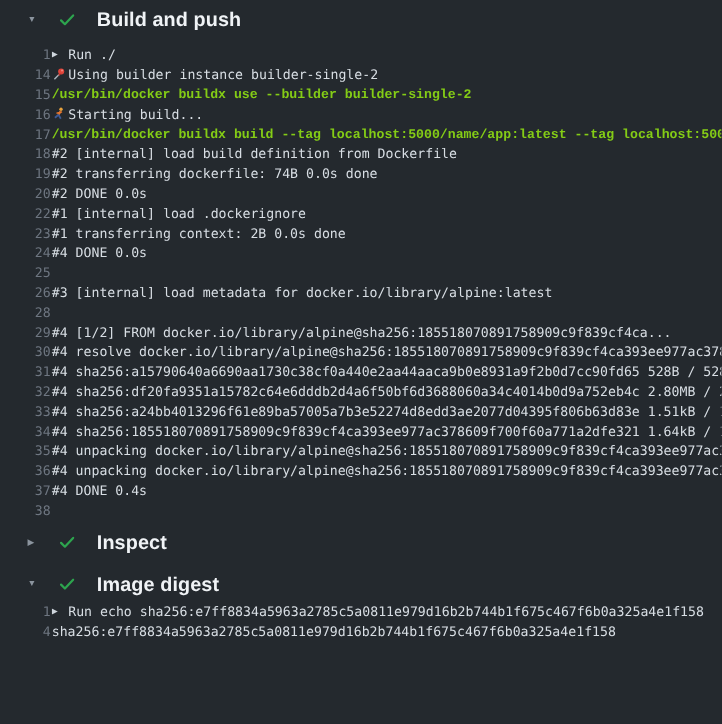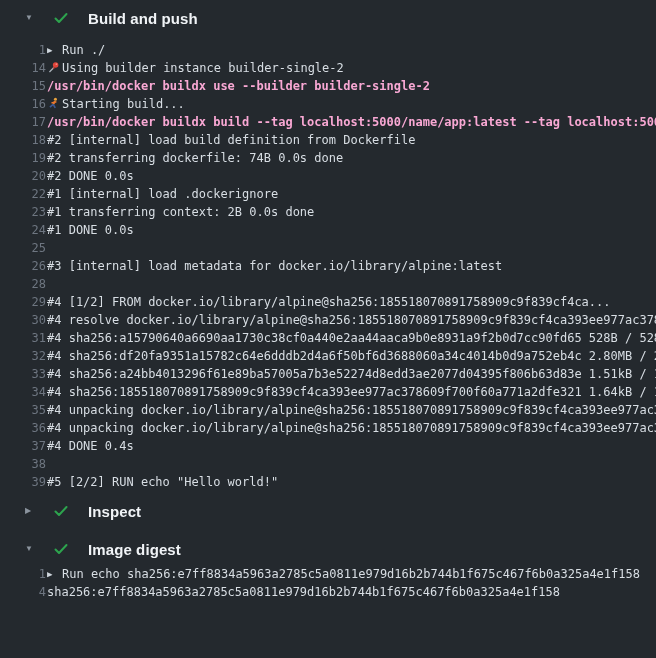--- a/index.html
+++ b/index.html
@@ -13,40 +13,40 @@
     display:flex;align-items:center;
     height:20px;padding:0 0 0 25px;cursor:pointer;
   }
   .sec-header.first{margin-top:0;}
   .chev{
     width:9px;flex:0 0 9px;font-size:8px;line-height:20px;
     color:#8b949e;text-align:left;
   }
   .check{flex:0 0 16px;width:16px;height:16px;margin-left:19px;}
   .sec-label{
-    margin-left:19px;color:#f0f3f6;font-weight:bold;font-size:15px;
+    margin-left:19px;color:#f0f3f6;font-weight:bold;font-size:18px;
     letter-spacing:.1px;
   }
   .log-block{margin-top:13px;margin-bottom:10px;}
   .log-block.digest{margin-top:6px;margin-bottom:0;}
   .sec-gap{height:18px;}
   .row{
     display:flex;height:18px;line-height:18px;
     font-family:"DejaVu Sans Mono","Liberation Mono",monospace;
     font-size:12px;white-space:pre;
   }
   .ln{
     flex:0 0 46px;width:46px;text-align:right;color:#6e7681;
     user-select:none;cursor:pointer;
   }
   .lt{
     margin-left:1px;color:#d8dee4;overflow:hidden;flex:1 1 auto;
     white-space:pre;
   }
-  .lt.command{color:#f9a8d4;font-weight:bold;}
+  .lt.command{color:#84cc16;font-weight:bold;font-family:Liberation Mono, monospace;}
   .icon-cell{
     display:inline-block;width:15px;vertical-align:top;
   }
   .play-glyph{
     display:inline-block;width:15px;font-size:9px;color:#cfd6dd;
     vertical-align:top;cursor:pointer;
   }
   .icon-cell svg{vertical-align:-2px;}
 </style>
 </head>
@@ -75,35 +75,34 @@
               <path d="M10 5.2 L7.6 9" stroke="#e8772e" stroke-width="2.4" fill="none"></path>
               <path d="M5.4 7.2 L11.6 5.8" stroke="#e8772e" stroke-width="1.7" fill="none"></path>
               <path d="M7.6 9 L3.6 12.4 M7.6 9 L10.2 13.4" stroke="#3d5a96" stroke-width="2" fill="none"></path>
             </svg></span>Starting build...</span></div>
       <div class="row"><span class="ln">17</span><span class="lt command">/usr/bin/docker buildx build --tag localhost:5000/name/app:latest --tag localhost:5000/name/app:1.0.0</span></div>
       <div class="row"><span class="ln">18</span><span class="lt">#2 [internal] load build definition from Dockerfile</span></div>
       <div class="row"><span class="ln">19</span><span class="lt">#2 transferring dockerfile: 74B 0.0s done</span></div>
       <div class="row"><span class="ln">20</span><span class="lt">#2 DONE 0.0s</span></div>
       <div class="row"><span class="ln">22</span><span class="lt">#1 [internal] load .dockerignore</span></div>
       <div class="row"><span class="ln">23</span><span class="lt">#1 transferring context: 2B 0.0s done</span></div>
-      <div class="row"><span class="ln">24</span><span class="lt">#1 DONE 0.0s</span></div>
+      <div class="row"><span class="ln">24</span><span class="lt">#4 DONE 0.0s</span></div>
       <div class="row"><span class="ln">25</span><span class="lt"></span></div>
       <div class="row"><span class="ln">26</span><span class="lt">#3 [internal] load metadata for docker.io/library/alpine:latest</span></div>
       <div class="row"><span class="ln">28</span><span class="lt"></span></div>
       <div class="row"><span class="ln">29</span><span class="lt">#4 [1/2] FROM docker.io/library/alpine@sha256:185518070891758909c9f839cf4ca...</span></div>
       <div class="row"><span class="ln">30</span><span class="lt">#4 resolve docker.io/library/alpine@sha256:185518070891758909c9f839cf4ca393ee977ac378609f700f60a771a2dfe321 done</span></div>
       <div class="row"><span class="ln">31</span><span class="lt">#4 sha256:a15790640a6690aa1730c38cf0a440e2aa44aaca9b0e8931a9f2b0d7cc90fd65 528B / 528B done</span></div>
       <div class="row"><span class="ln">32</span><span class="lt">#4 sha256:df20fa9351a15782c64e6dddb2d4a6f50bf6d3688060a34c4014b0d9a752eb4c 2.80MB / 2.80MB done</span></div>
       <div class="row"><span class="ln">33</span><span class="lt">#4 sha256:a24bb4013296f61e89ba57005a7b3e52274d8edd3ae2077d04395f806b63d83e 1.51kB / 1.51kB done</span></div>
       <div class="row"><span class="ln">34</span><span class="lt">#4 sha256:185518070891758909c9f839cf4ca393ee977ac378609f700f60a771a2dfe321 1.64kB / 1.64kB done</span></div>
       <div class="row"><span class="ln">35</span><span class="lt">#4 unpacking docker.io/library/alpine@sha256:185518070891758909c9f839cf4ca393ee977ac378609f700f60a771a2dfe321</span></div>
       <div class="row"><span class="ln">36</span><span class="lt">#4 unpacking docker.io/library/alpine@sha256:185518070891758909c9f839cf4ca393ee977ac378609f700f60a771a2dfe321 0.1s done</span></div>
       <div class="row"><span class="ln">37</span><span class="lt">#4 DONE 0.4s</span></div>
       <div class="row"><span class="ln">38</span><span class="lt"></span></div>
-      <div class="row"><span class="ln">39</span><span class="lt">#5 [2/2] RUN echo "Hello world!"</span></div>
     </div>
 
   <div class="sec-header">
     <span class="chev">▶</span>
     <svg class="check" viewBox="0 0 16 16">
       <path d="M2.5 8.5 L6 12 L13.5 4" fill="none" stroke="#2da44e" stroke-width="2" stroke-linecap="round" stroke-linejoin="round"></path>
     </svg>
     <span class="sec-label">Inspect</span>
   </div>
   <div class="sec-gap"></div>

